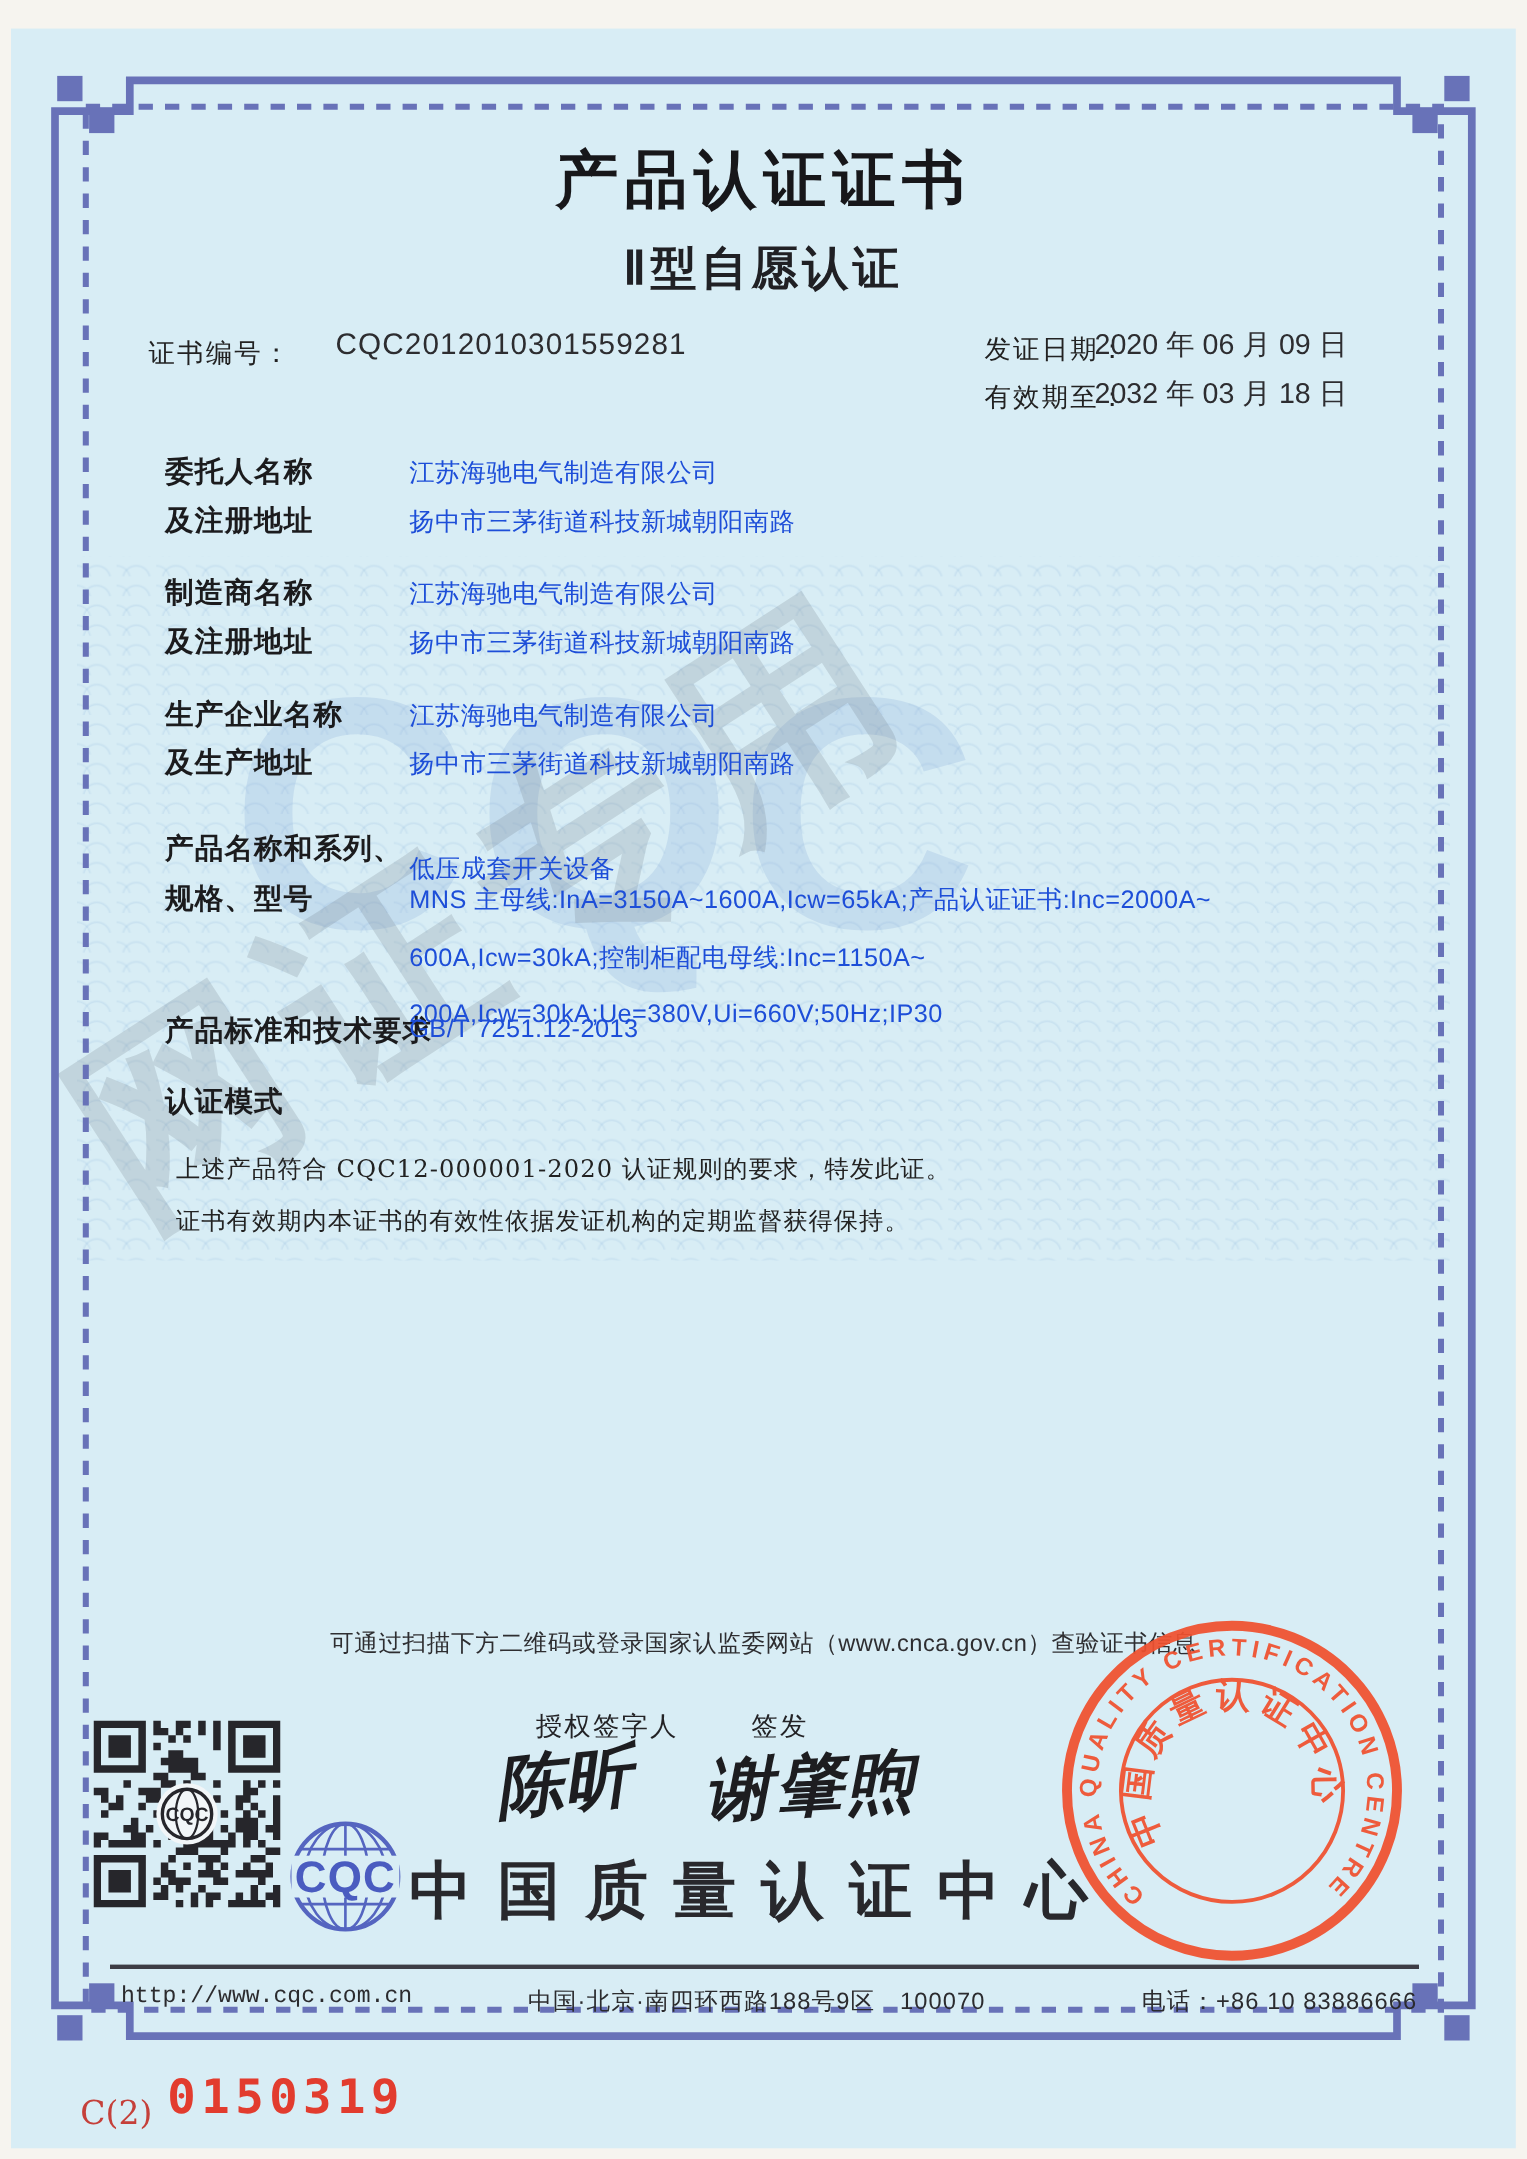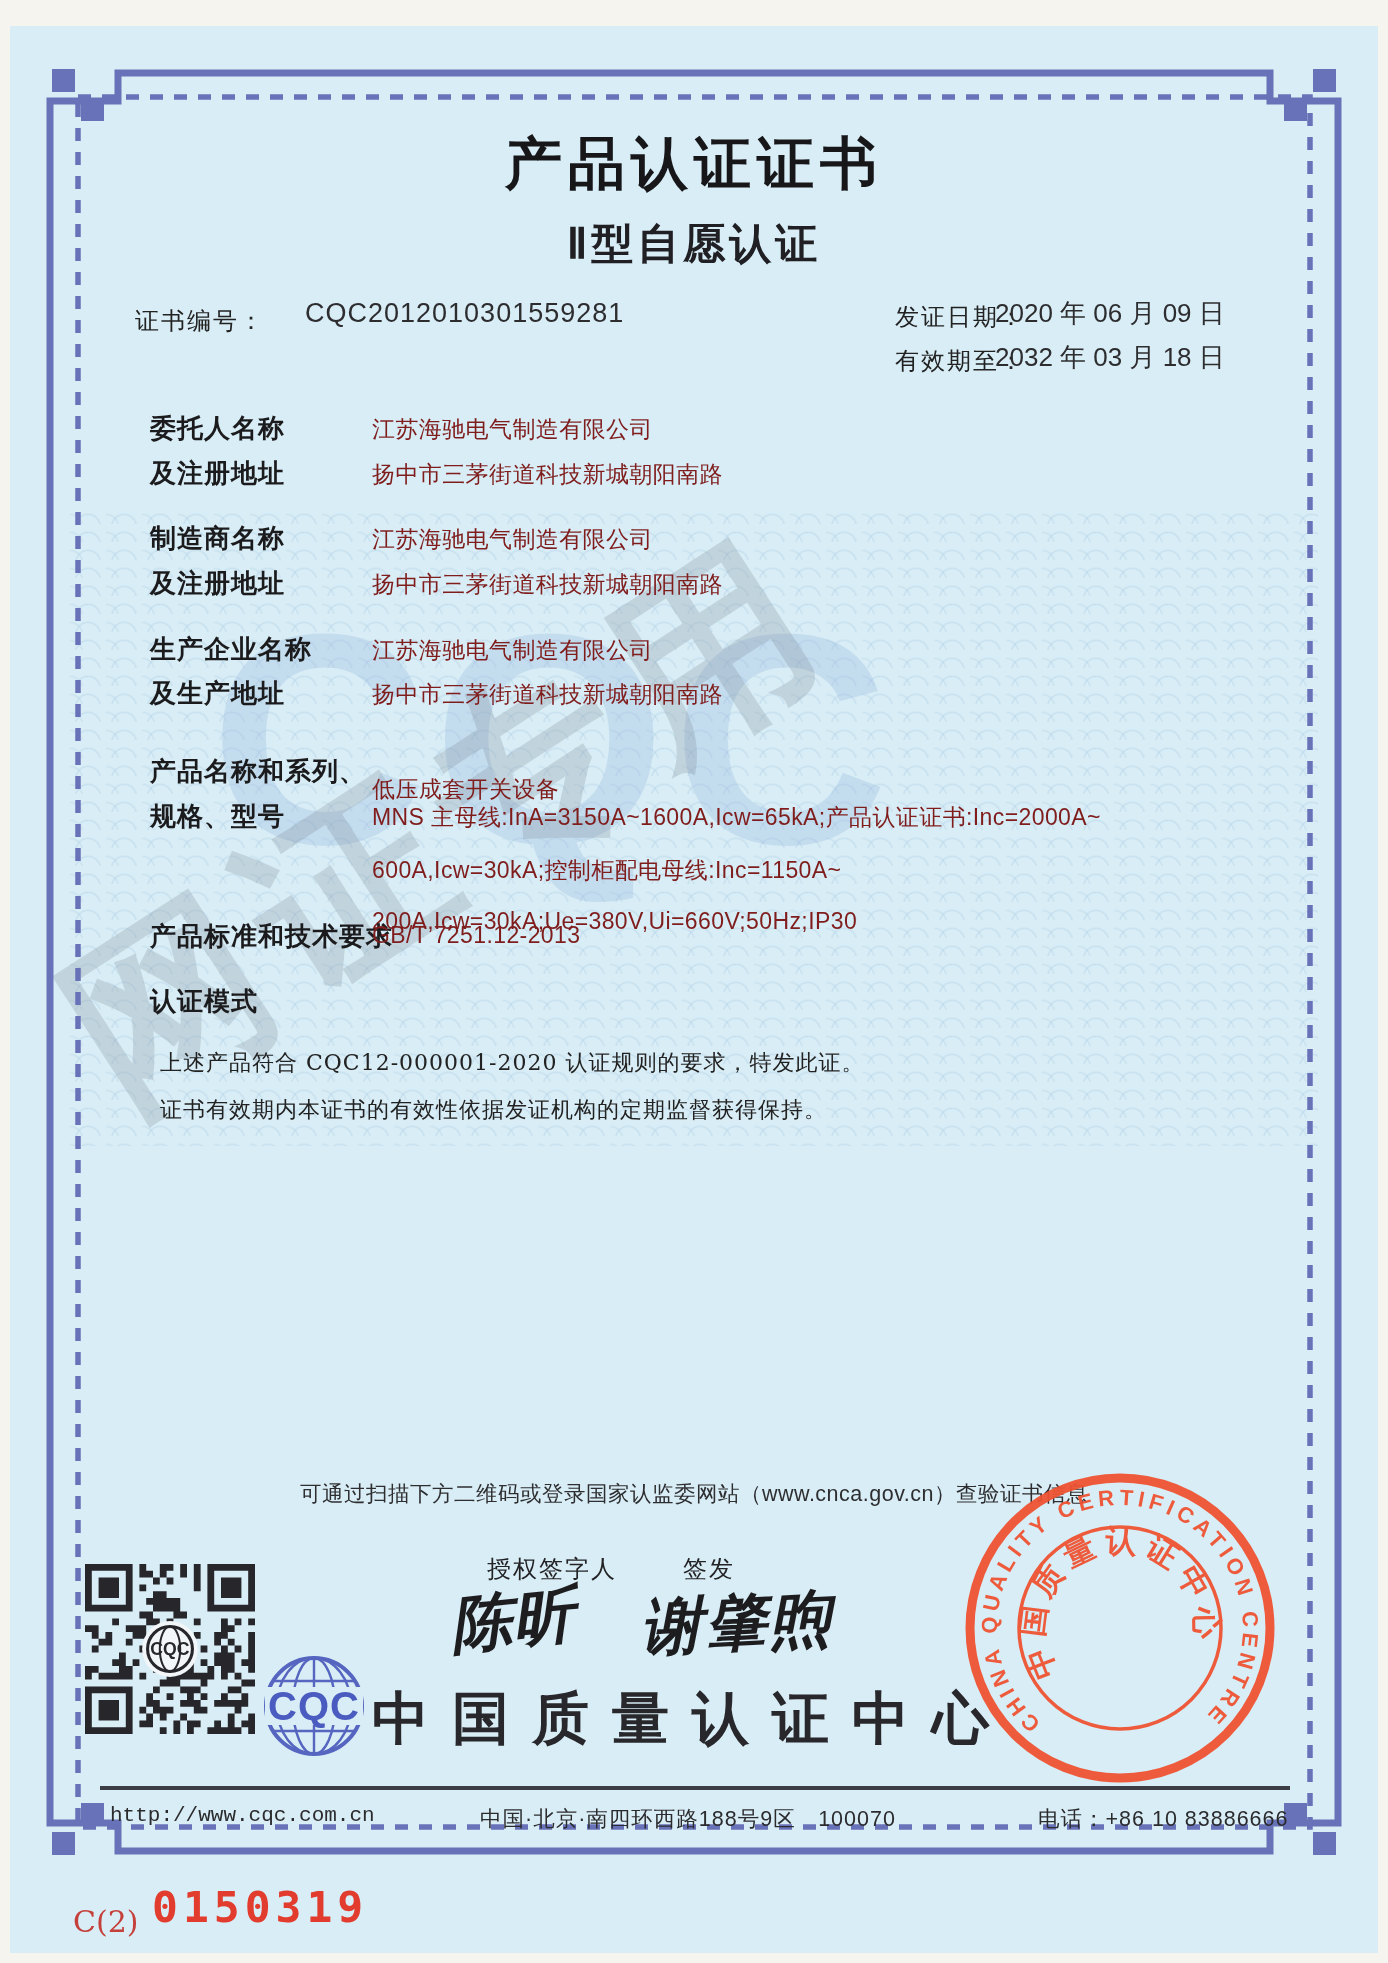--- a/index.html
+++ b/index.html
@@ -48,21 +48,21 @@
   }
   .serif{font-family:"DejaVu Serif",serif;}
   .certno-label{left:125px;top:279px;font-size:24px;color:#222;letter-spacing:2px;}
   .certno-value{left:295px;top:272px;font-size:27px;color:#2d2d30;letter-spacing:1px;}
   .date-label1{left:885px;top:275px;font-size:24px;color:#222;letter-spacing:2px;}
   .date-value1{left:985px;top:270px;font-size:26px;color:#2d2d30;}
   .date-label2{left:885px;top:319px;font-size:24px;color:#222;letter-spacing:2px;}
   .date-value2{left:985px;top:314px;font-size:26px;color:#2d2d30;}
   
   .lbl{font-weight:700;font-size:26px;color:#1b1b1d;letter-spacing:1px;}
-  .val{font-size:23px;color:#7f1d1d;letter-spacing:.4px;white-space:nowrap;}
+  .val{font-size:23px;color:#1d4ed8;letter-spacing:.4px;white-space:nowrap;}
   .f1l1{left:140px;top:385px;} .f1v1{left:362px;top:388px;}
   .f1l2{left:140px;top:430px;} .f1v2{left:362px;top:433px;}
   .f2l1{left:140px;top:495px;} .f2v1{left:362px;top:498px;}
   .f2l2{left:140px;top:540px;} .f2v2{left:362px;top:543px;}
   .f3l1{left:140px;top:606px;} .f3v1{left:362px;top:609px;}
   .f3l2{left:140px;top:650px;} .f3v2{left:362px;top:653px;}
   .f4l1{left:140px;top:728px;} .f4v0{left:362px;top:748px;}
   .f4l2{left:140px;top:773px;} .f4v1{left:362px;top:776px;}
   .f4v2{left:362px;top:829px;} .f4v3{left:362px;top:882px;}
   .f5l1{left:140px;top:893px;} .f5v1{left:362px;top:896px;}

